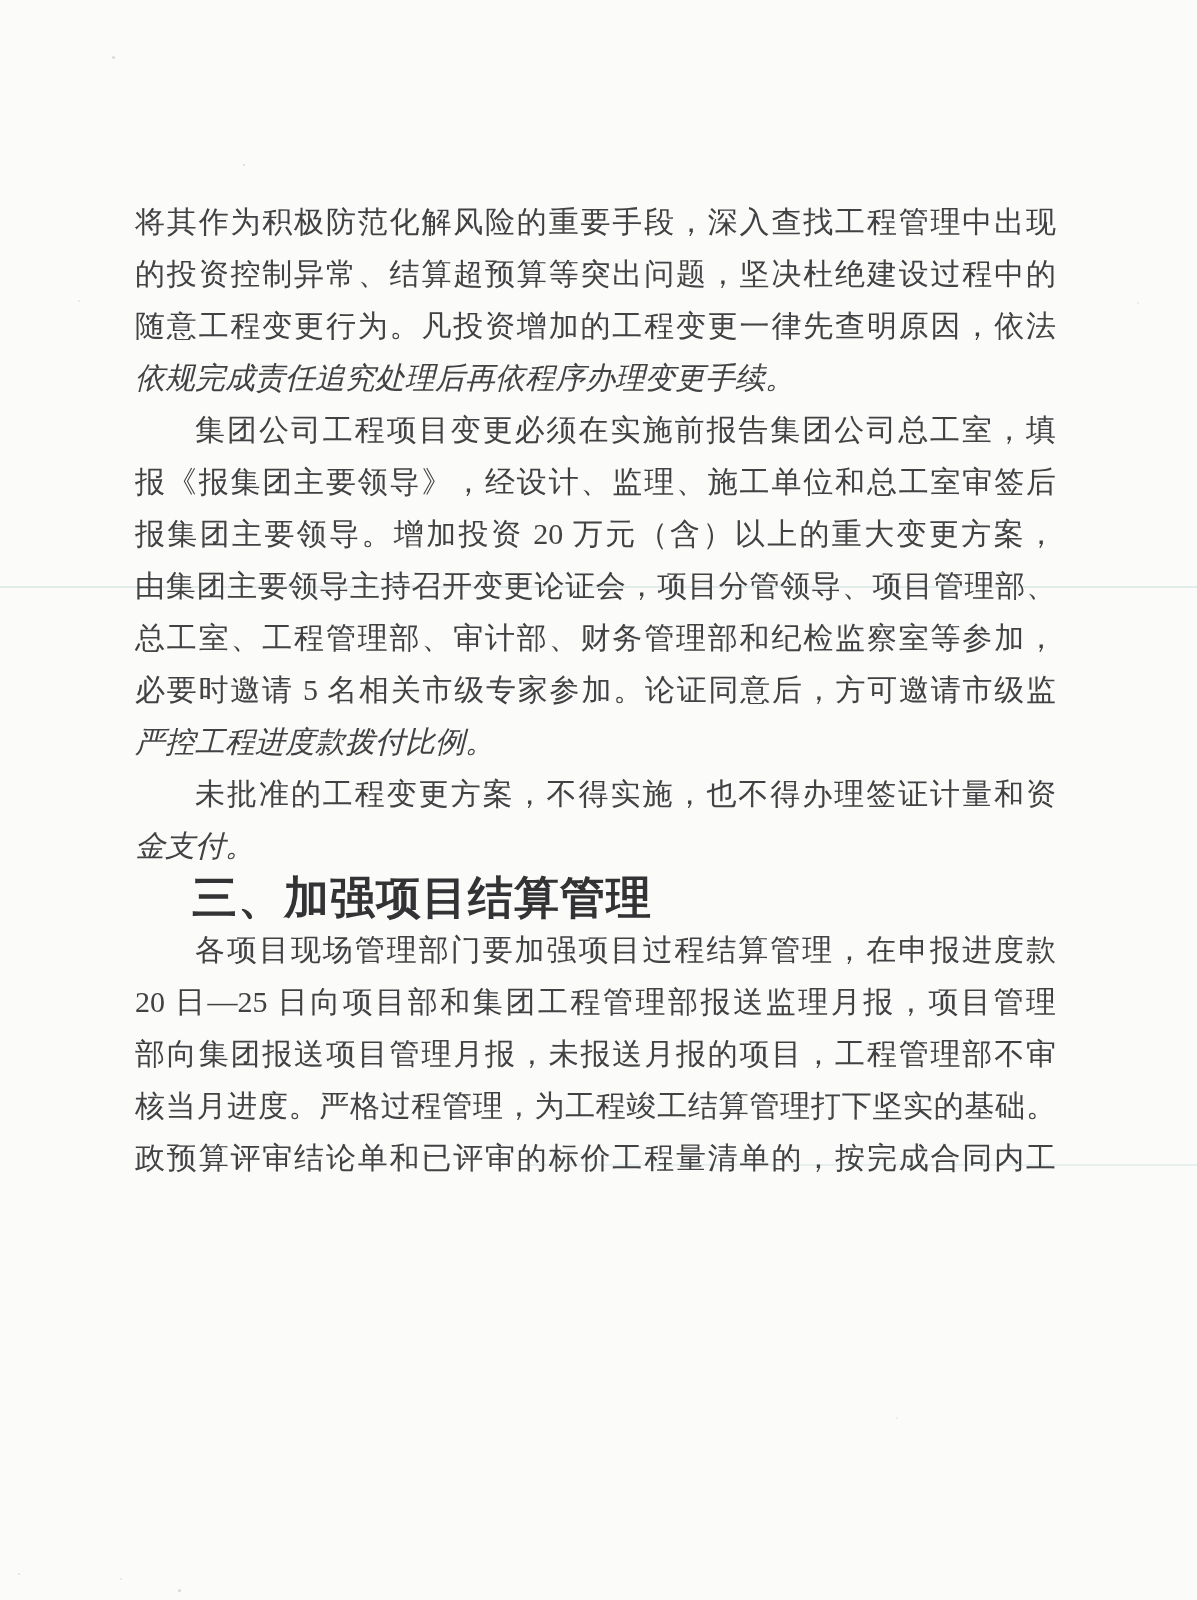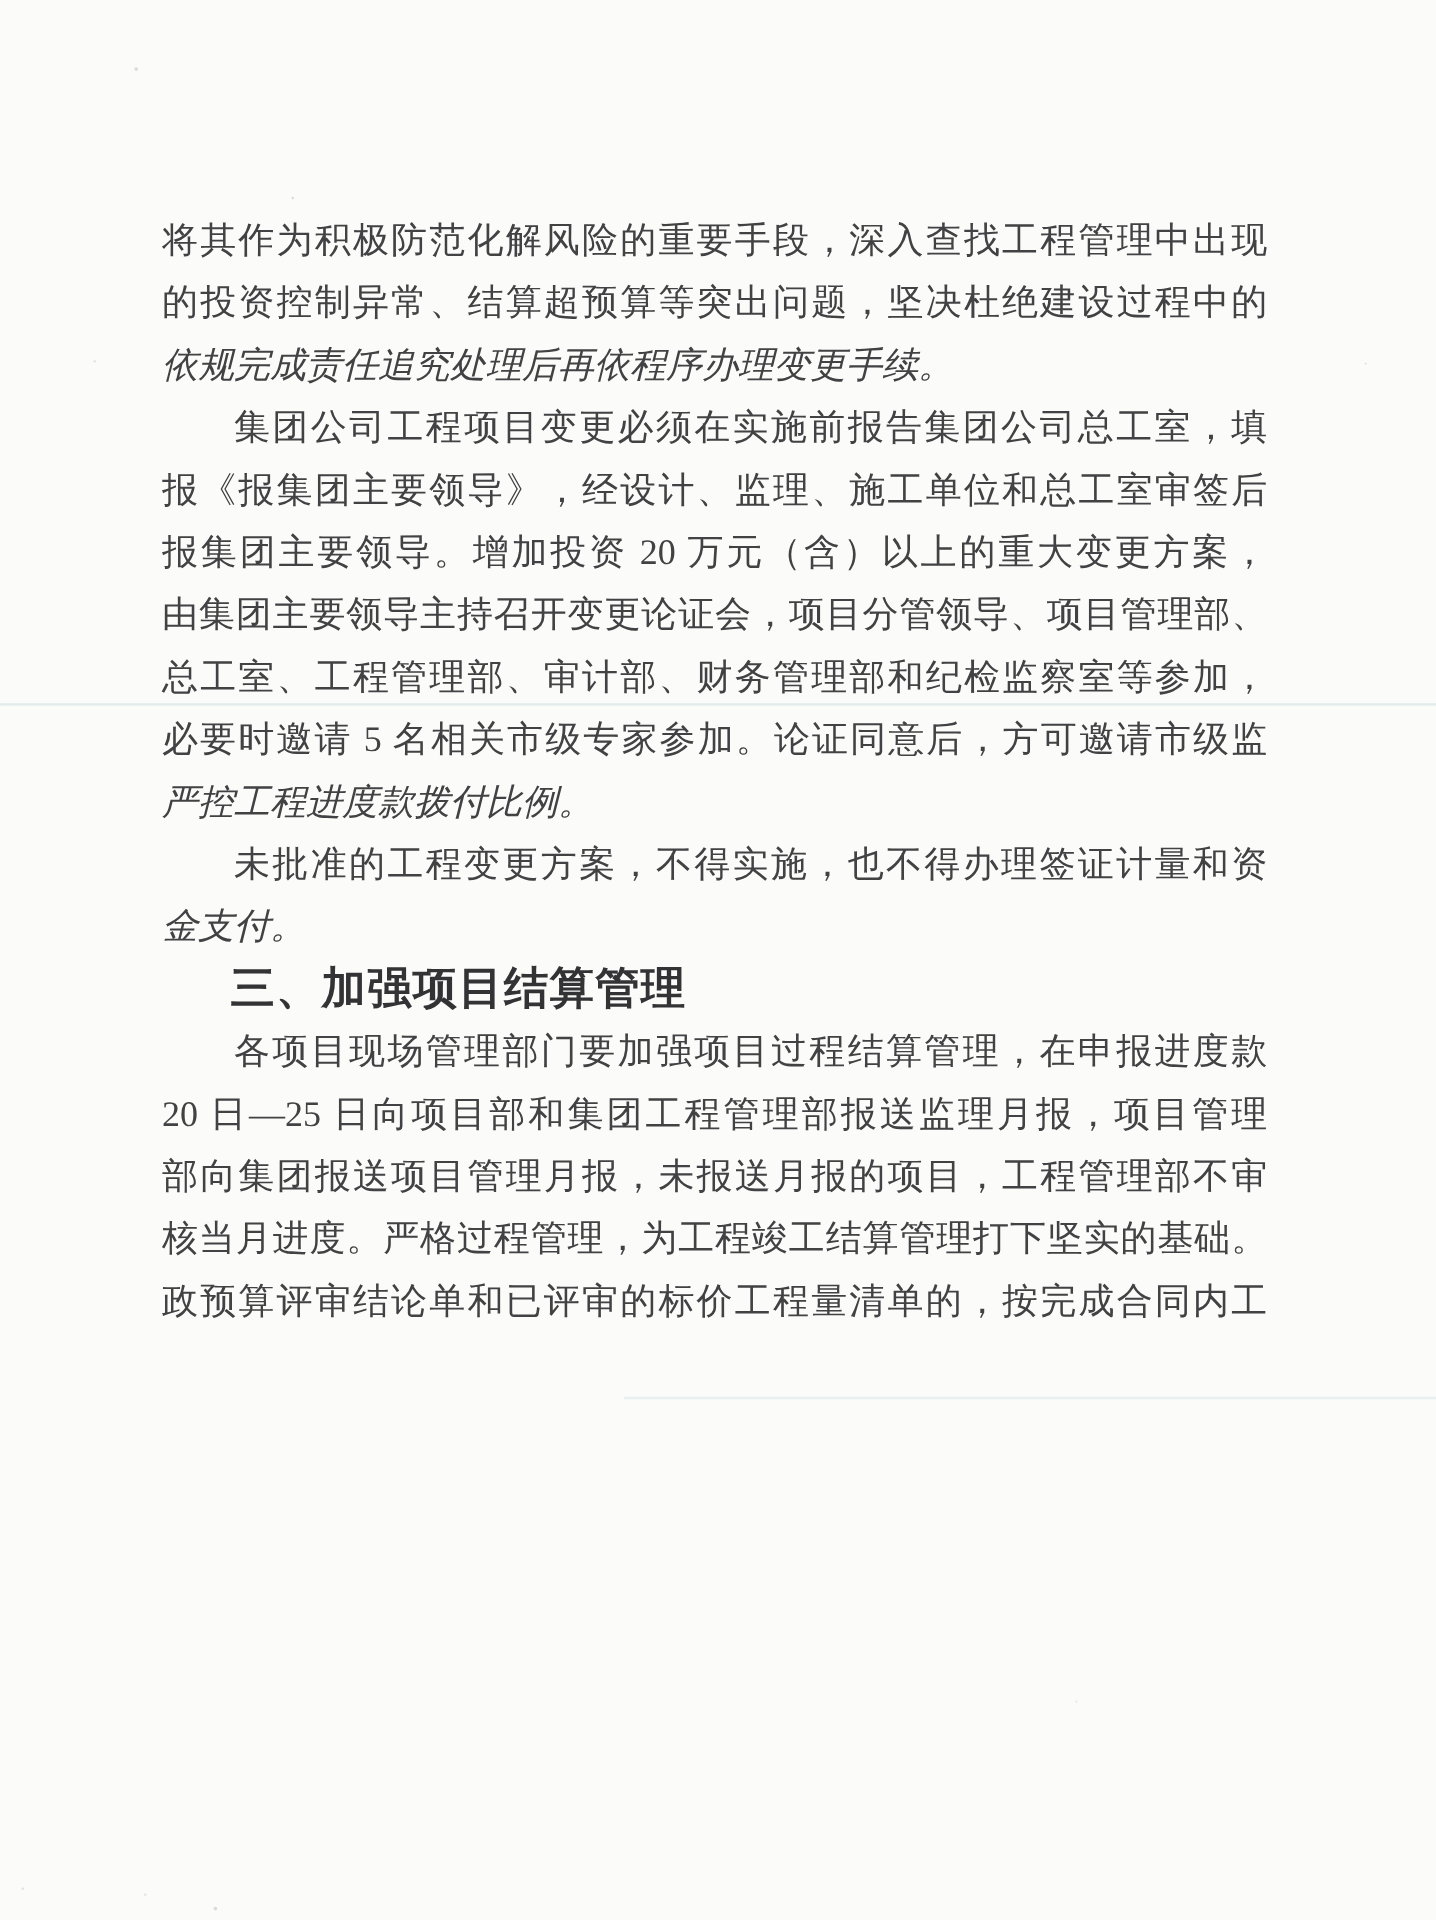--- a/index.html
+++ b/index.html
@@ -13,21 +13,21 @@
     overflow: hidden;
     position: relative;
   }
   .page {
     position: absolute;
     inset: 0;
   }
   .text-block {
     position: absolute;
     left: 135px;
-    top: 175px;
+    top: 196px;
     width: 921px;
     font-family: "Liberation Serif", "DejaVu Serif", serif;
     color: var(--ink, #424244);
   }
   .line {
     font-size: 30px;
     height: 52px;
     line-height: 52px;
     text-align: justify;
     text-align-last: justify;
@@ -36,23 +36,23 @@
   }
   .line.end {
     text-align: left;
     text-align-last: left;
     font-style: italic;
   }
   .indent {
     text-indent: 2em;
   }
   .heading {
-    font-family: Liberation Serif, serif;
+    font-family: Liberation Sans, sans-serif;
     font-weight: 700;
-    font-size: 37px;
+    font-size: 45px;
     letter-spacing: 1px;
     color: var(--heading-ink, #333335);
     text-indent: 57px;
     text-align: left;
     text-align-last: left;
   }
   
   .scan-line {
     position: absolute;
     height: 2px;
@@ -90,20 +90,21 @@
   <div class="speck sp4"></div>
   <div class="speck sp5"></div>
   <div class="speck sp6"></div>
   <div class="speck sp7"></div>
   <div class="speck sp8"></div>
 
   <div class="text-block">
 
     <div class="line fill">将其作为积极防范化解风险的重要手段，深入查找工程管理中出现</div>
     <div class="line fill">的投资控制异常、结算超预算等突出问题，坚决杜绝建设过程中的</div>
+    <div class="line fill">随意工程变更行为。凡投资增加的工程变更一律先查明原因，依法</div>
     <div class="line end">依规完成责任追究处理后再依程序办理变更手续。</div>
 
     <div class="line fill indent">集团公司工程项目变更必须在实施前报告集团公司总工室，填</div>
     <div class="line fill">报《报集团主要领导》，经设计、监理、施工单位和总工室审签后</div>
     <div class="line fill">报集团主要领导。增加投资 20 万元（含）以上的重大变更方案，</div>
     <div class="line fill">由集团主要领导主持召开变更论证会，项目分管领导、项目管理部、</div>
     <div class="line fill">总工室、工程管理部、审计部、财务管理部和纪检监察室等参加，</div>
     <div class="line fill">必要时邀请 5 名相关市级专家参加。论证同意后，方可邀请市级监</div>
     <div class="line end">严控工程进度款拨付比例。</div>
 

